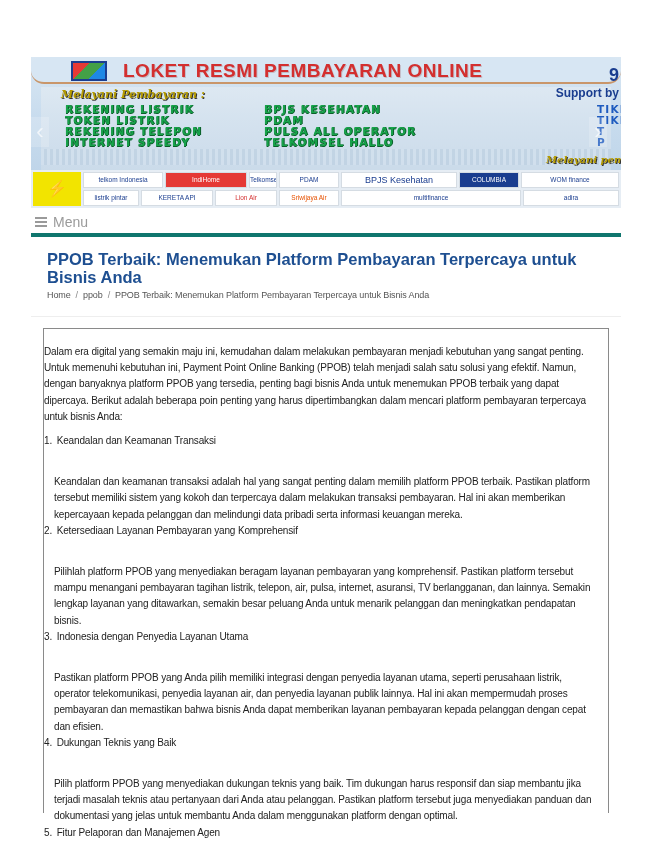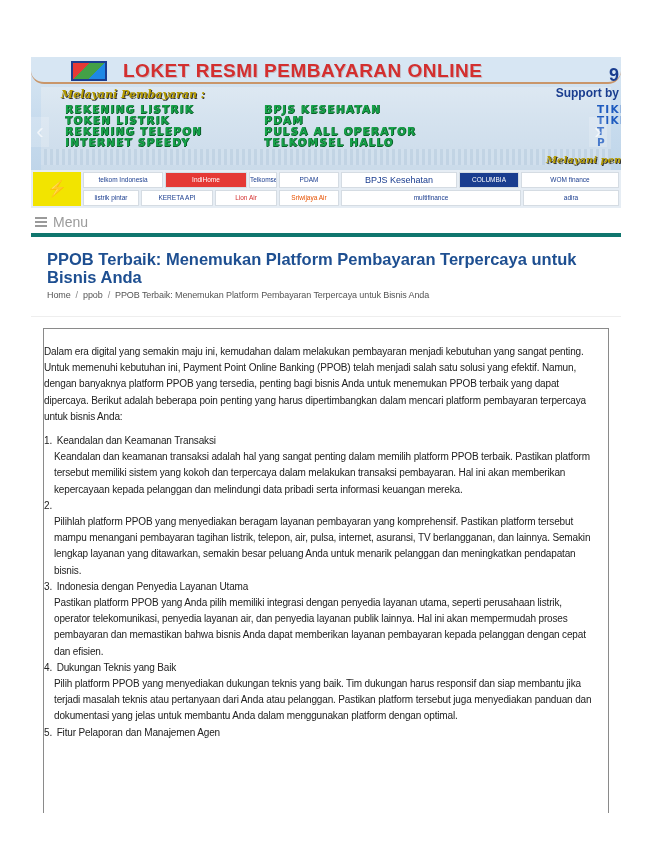--- a/index.html
+++ b/index.html
@@ -113,21 +113,21 @@
   .content-box {
     position: absolute; left: 43px; top: 328px; width: 566px; height: 485px;
     border: 1px solid #8a8a8a; border-bottom: none; padding: 15px 13px 0 0;
     font-size: 10px; line-height: 16.2px; color: #222; letter-spacing: -0.15px;
   }
   .intro { margin-bottom: 8px; }
   ol.points { list-style: none; }
   ol.points li { margin: 0; }
   .pt-head { display: flex; }
   .pt-num { width: 10px; flex: none; }
-  .pt-body { padding-left: 10px; }
+  .pt-body { padding-left: 10px; margin-top: 25px; }
 </style>
 </head>
 <body>
 
 <div class="banner">
   <div class="banner-bg-building"></div>
   <div class="banner-top">
     <div class="banner-logo"></div>
     <div class="banner-title">LOKET RESMI PEMBAYARAN ONLINE</div>
     <div class="banner-num">9</div>
@@ -204,21 +204,21 @@
 <div class="divider"></div>
 
 <div class="content-box">
   <p class="intro">Dalam era digital yang semakin maju ini, kemudahan dalam melakukan pembayaran menjadi kebutuhan yang sangat penting. Untuk memenuhi kebutuhan ini, Payment Point Online Banking (PPOB) telah menjadi salah satu solusi yang efektif. Namun, dengan banyaknya platform PPOB yang tersedia, penting bagi bisnis Anda untuk menemukan PPOB terbaik yang dapat dipercaya. Berikut adalah beberapa poin penting yang harus dipertimbangkan dalam mencari platform pembayaran terpercaya untuk bisnis Anda:</p>
   <ol class="points">
     <li>
       <div class="pt-head"><span class="pt-num">1.</span>&nbsp;<span>Keandalan dan Keamanan Transaksi</span></div>
       <div class="pt-body">Keandalan dan keamanan transaksi adalah hal yang sangat penting dalam memilih platform PPOB terbaik. Pastikan platform tersebut memiliki sistem yang kokoh dan terpercaya dalam melakukan transaksi pembayaran. Hal ini akan memberikan kepercayaan kepada pelanggan dan melindungi data pribadi serta informasi keuangan mereka.</div>
     </li>
     <li>
-      <div class="pt-head"><span class="pt-num">2.</span>&nbsp;</div>
+      <div class="pt-head"><span class="pt-num">2.</span>&nbsp;<span>Ketersediaan Layanan Pembayaran yang Komprehensif</span></div>
       <div class="pt-body">Pilihlah platform PPOB yang menyediakan beragam layanan pembayaran yang komprehensif. Pastikan platform tersebut mampu menangani pembayaran tagihan listrik, telepon, air, pulsa, internet, asuransi, TV berlangganan, dan lainnya. Semakin lengkap layanan yang ditawarkan, semakin besar peluang Anda untuk menarik pelanggan dan meningkatkan pendapatan bisnis.</div>
     </li>
     <li>
       <div class="pt-head"><span class="pt-num">3.</span>&nbsp;<span>Indonesia dengan Penyedia Layanan Utama</span></div>
       <div class="pt-body">Pastikan platform PPOB yang Anda pilih memiliki integrasi dengan penyedia layanan utama, seperti perusahaan listrik, operator telekomunikasi, penyedia layanan air, dan penyedia layanan publik lainnya. Hal ini akan mempermudah proses pembayaran dan memastikan bahwa bisnis Anda dapat memberikan layanan pembayaran kepada pelanggan dengan cepat dan efisien.</div>
     </li>
     <li>
       <div class="pt-head"><span class="pt-num">4.</span>&nbsp;<span>Dukungan Teknis yang Baik</span></div>
       <div class="pt-body">Pilih platform PPOB yang menyediakan dukungan teknis yang baik. Tim dukungan harus responsif dan siap membantu jika terjadi masalah teknis atau pertanyaan dari Anda atau pelanggan. Pastikan platform tersebut juga menyediakan panduan dan dokumentasi yang jelas untuk membantu Anda dalam menggunakan platform dengan optimal.</div>
     </li>

